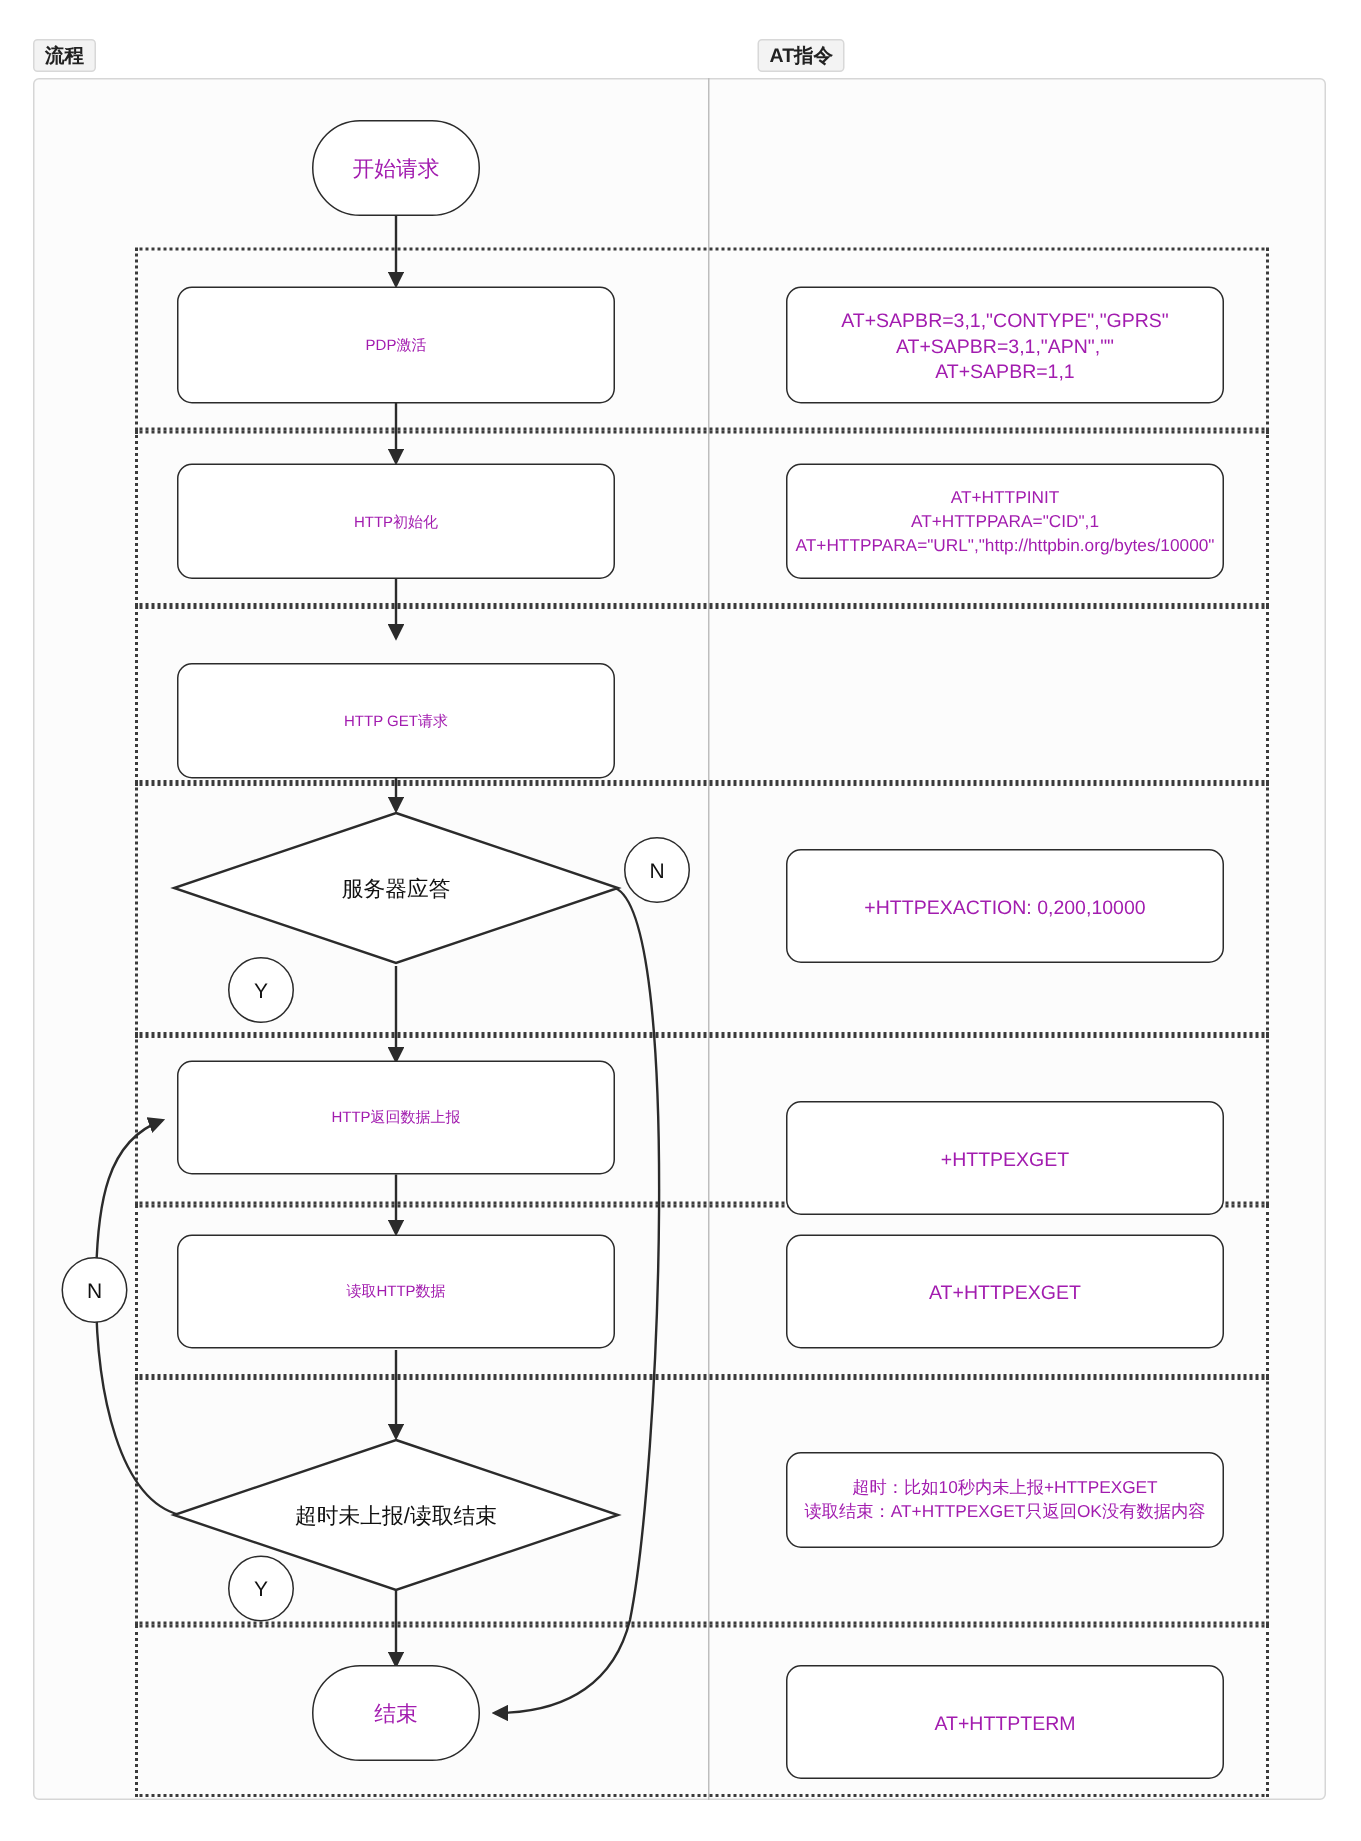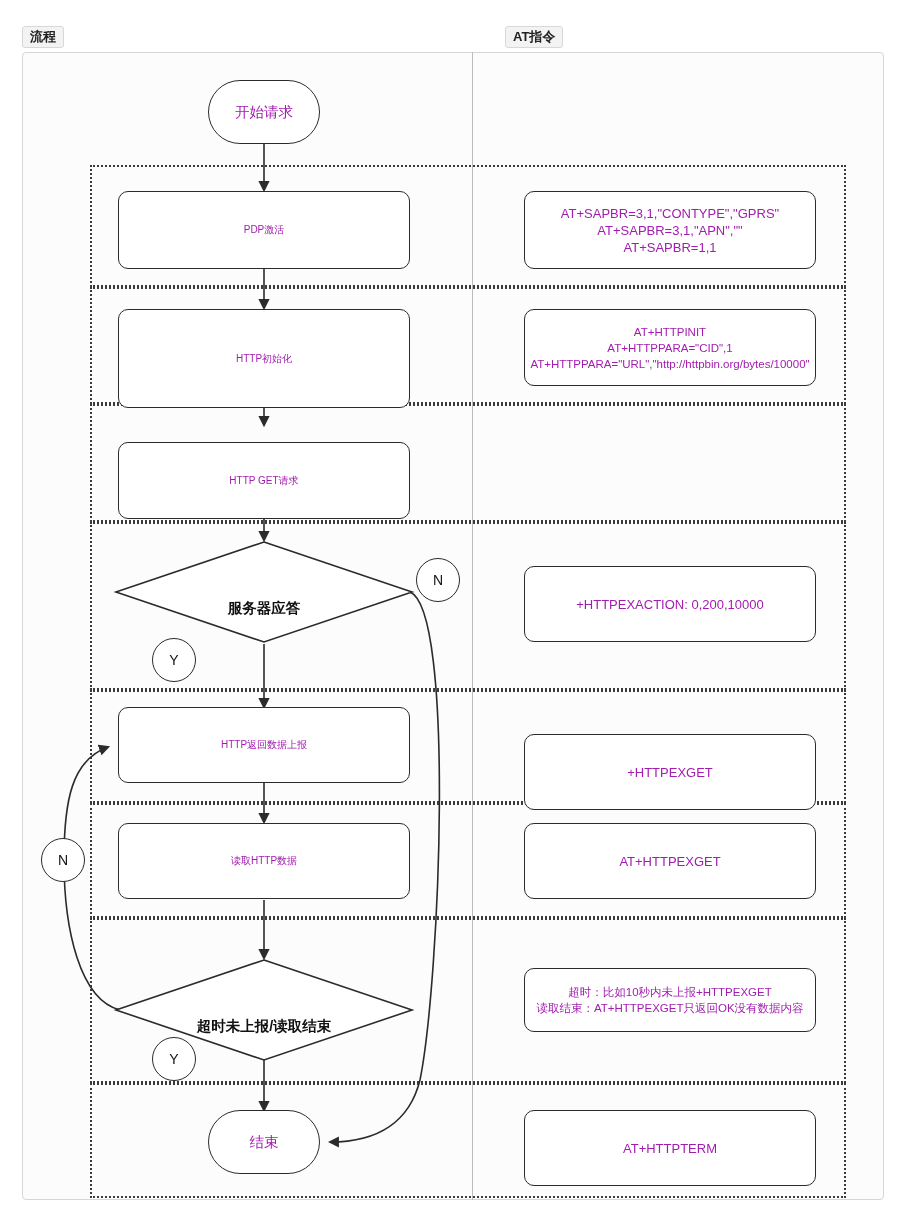--- a/index.html
+++ b/index.html
@@ -99,30 +99,29 @@
   .diamond-wrap {
     position: absolute;
   }
   .diamond-wrap svg {
     display: block;
     overflow: visible;
   }
   .diamond-label {
     position: absolute;
     left: 0;
-    top: 16px;
+    top: 0;
     width: 100%;
     height: 100%;
     display: flex;
     align-items: center;
     justify-content: center;
     font-size: 14.5px;
     color: #111;
     pointer-events: none;
-    font-weight: bold;
   }
   svg.edges {
     position: absolute;
     left: 0;
     top: 0;
     width: 907px;
     height: 1227px;
     pointer-events: none;
   }
 </style>
@@ -165,21 +164,21 @@
       <path d="M 410 592 C 455 610, 440 980, 420 1080 C 410 1120, 380 1142, 330 1142"></path>
 
       <path d="M 120 1010 C 80 1000, 64 930, 64 860 C 64 800, 72 760, 108 747"></path>
     </g>
   </svg>
 
   <div class="node terminal" style="left:208px; top:80px; width:112px; height:64px;">开始请求</div>
 
   <div class="node rect" style="left:118px; top:191px; width:292px; height:78px;">PDP激活</div>
 
-  <div class="node rect" style="left:118px; top:309px; width:292px; height:99px;">HTTP初始化</div>
+  <div class="node rect" style="left:118px; top:309px; width:292px; height:77px;">HTTP初始化</div>
 
   <div class="node rect" style="left:118px; top:426px; width:292px; height:77px;margin-top:16px;">HTTP GET请求</div>
 
   <div class="diamond-wrap" style="left:114px; top:540px; width:300px; height:104px;">
     <svg width="300" height="104" viewBox="0 0 300 104">
       <polygon points="150,2 298,52 150,102 2,52" fill="#ffffff" stroke="#2b2b2b" stroke-width="1.6"></polygon>
     </svg>
     <div class="diamond-label">服务器应答</div>
   </div>
 

